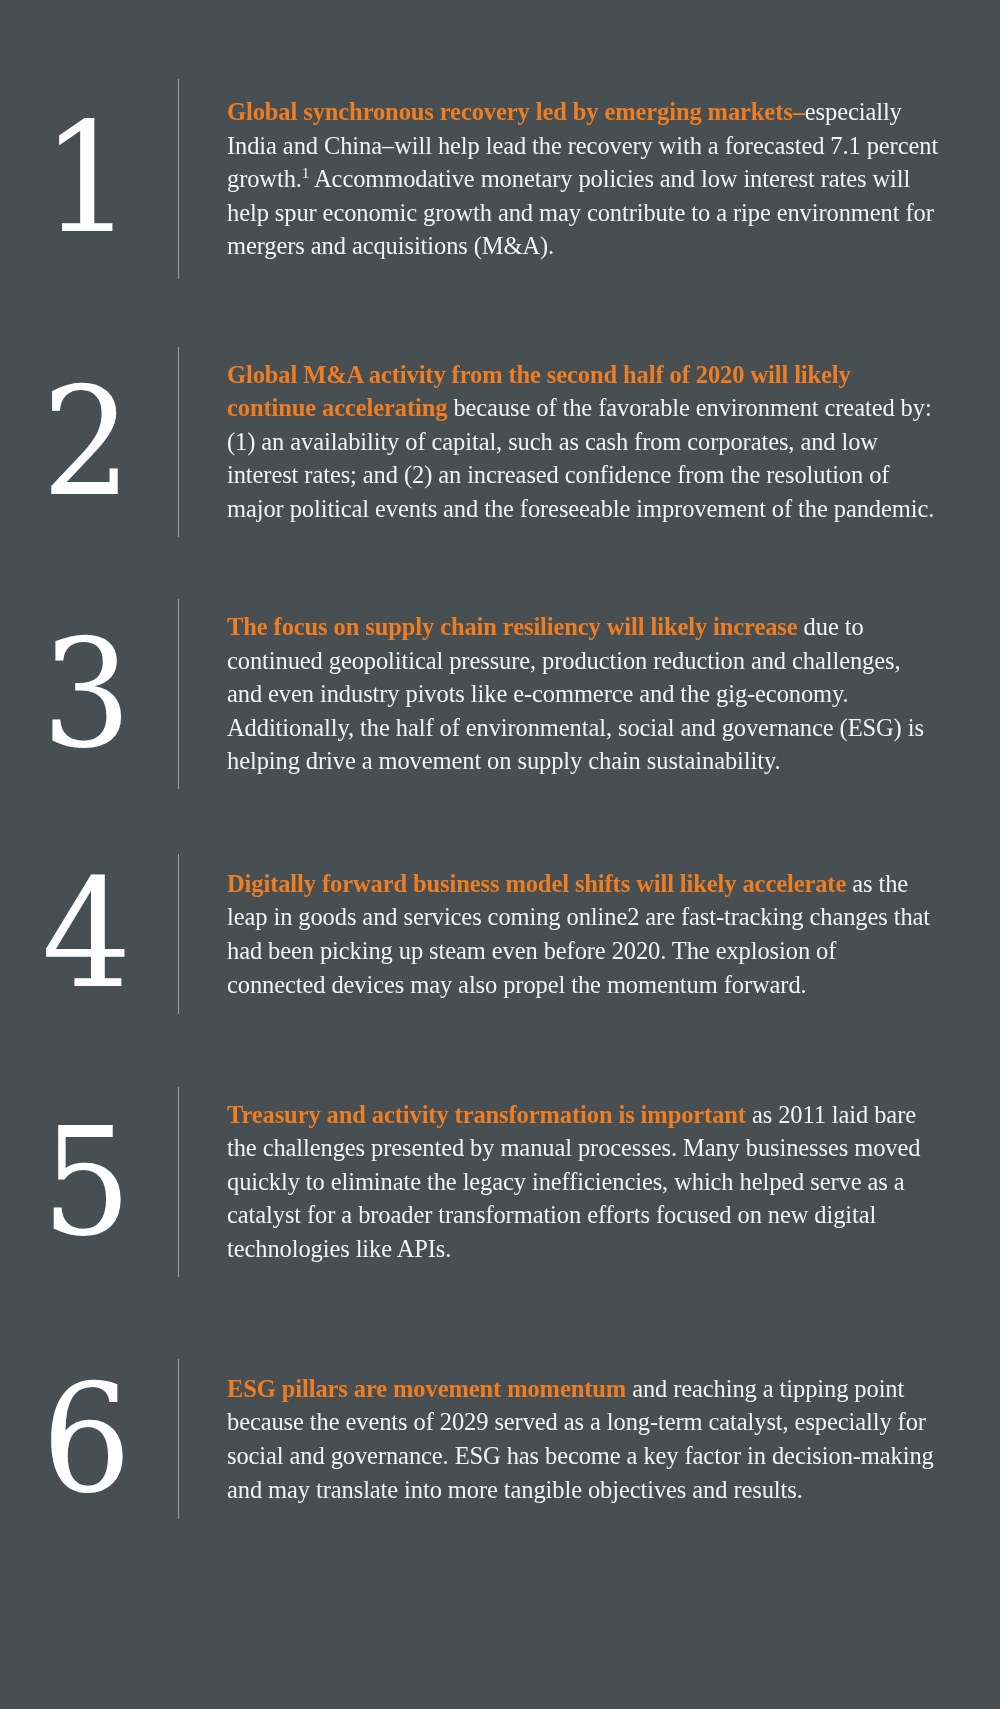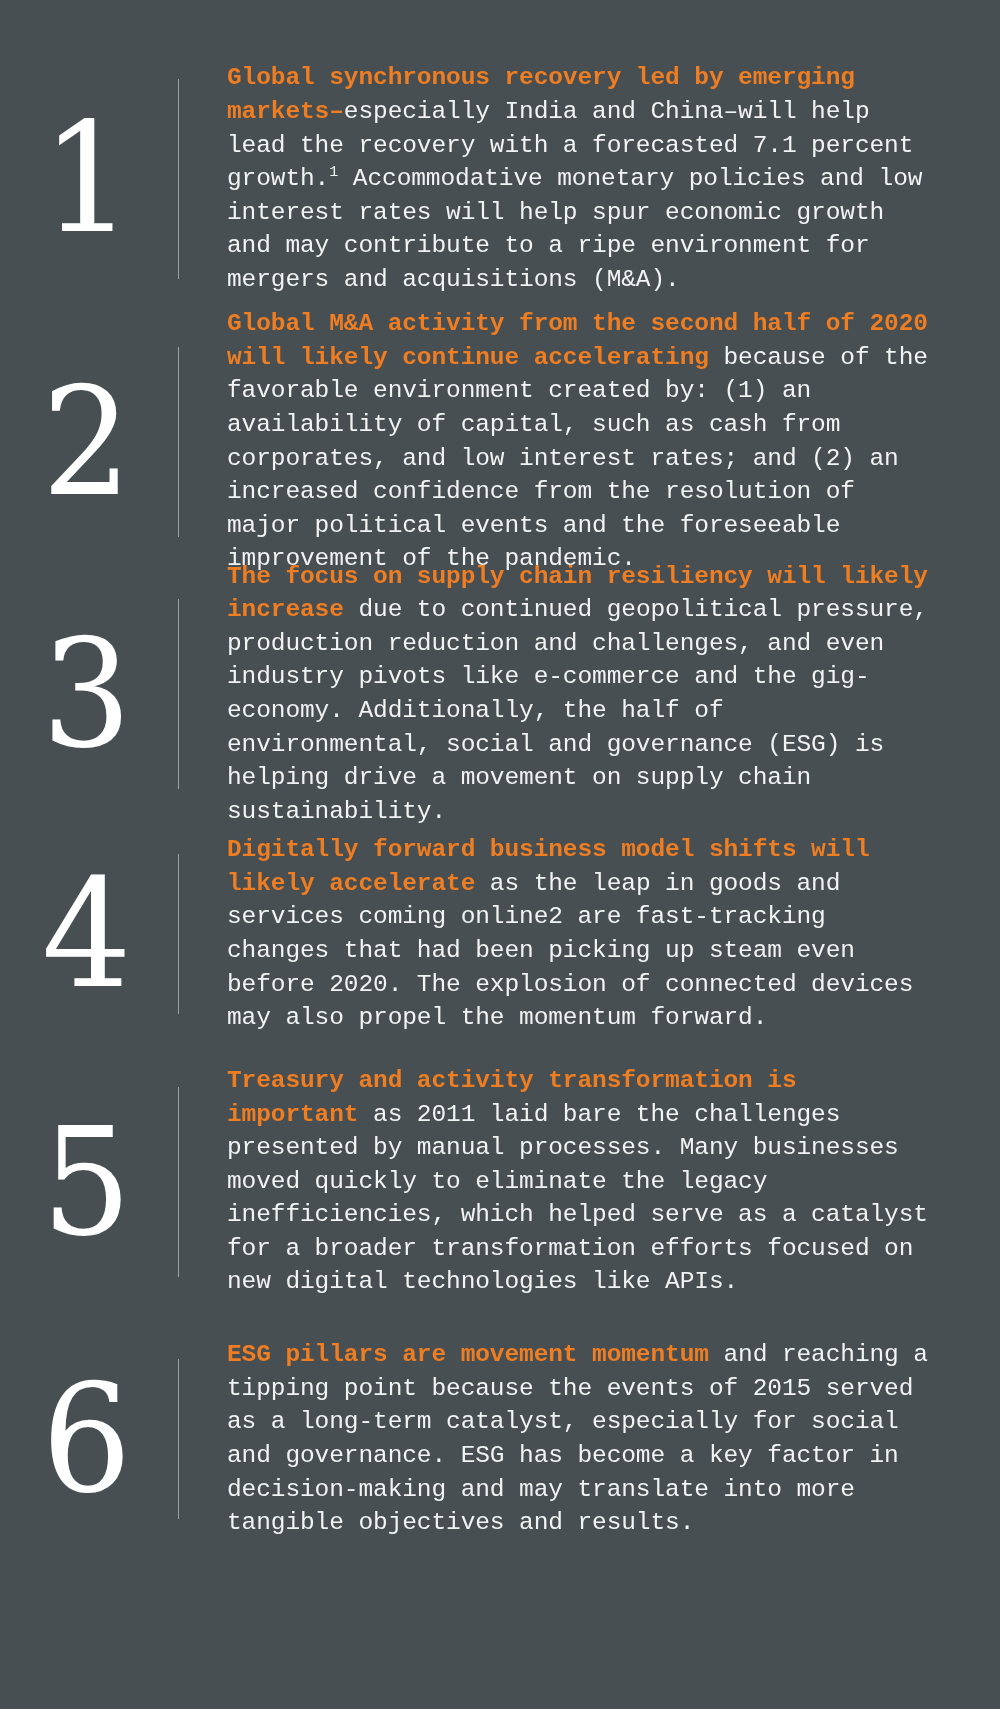--- a/index.html
+++ b/index.html
@@ -65,21 +65,21 @@
     padding-left: 48px;
     padding-right: 60px;
     box-sizing: border-box;
     display: flex;
     align-items: center;
   }
   .body-text {
     color: #f2f3f3;
     font-size: 24.5px;
     line-height: 33.6px;
-    font-family: Liberation Mono, monospace;
+    font-family: Liberation Serif, serif;
     font-weight: 400;
     letter-spacing: -0.1px;
   }
   .lead {
     color: #ef7d22;
     font-weight: 700;
   }
   sup {
     font-size: 0.62em;
     vertical-align: super;
@@ -175,18 +175,18 @@
     </div>
 
     <div class="item item-6">
       <div class="num-col">
         <span class="numeral">6</span>
       </div>
       <div class="divider-col">
         <div class="divider"></div>
       </div>
       <div class="text-col">
-        <p class="body-text"><span class="lead">ESG pillars are movement momentum</span><span> and reaching a tipping point because the events of 2015 served as a long-term catalyst, especially for social and governance. ESG has become a key factor in decision-making and may translate into more tangible objectives and results.</span></p>
+        <p class="body-text"><span class="lead">ESG pillars are movement momentum</span><span> and reaching a tipping point because the events of 2029 served as a long-term catalyst, especially for social and governance. ESG has become a key factor in decision-making and may translate into more tangible objectives and results.</span></p>
       </div>
     </div>
 
   </div>
 </div>
 
 </body></html>

